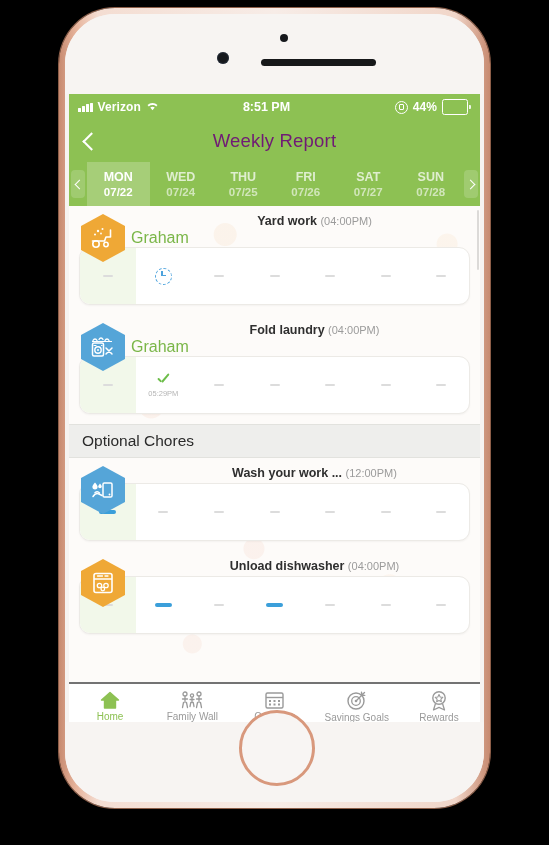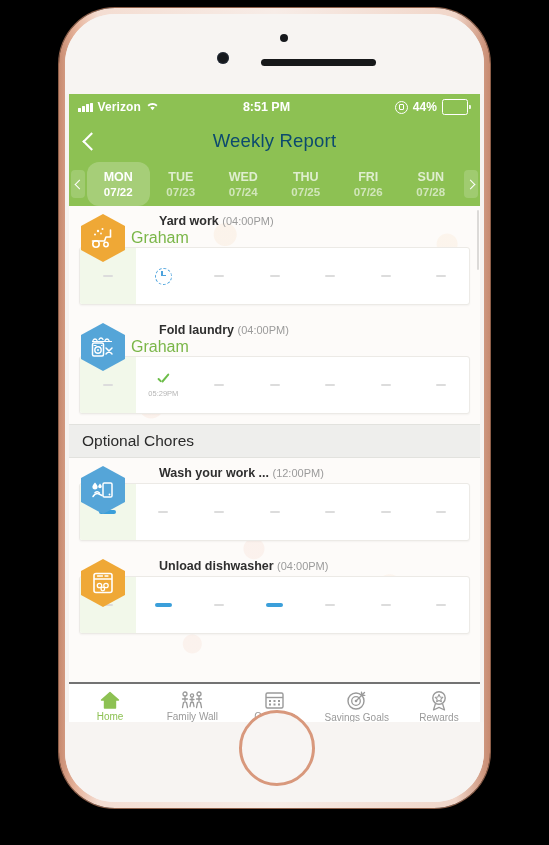--- a/index.html
+++ b/index.html
@@ -42,34 +42,34 @@
   .batt{display:flex;align-items:center;}
   .batt-body{width:22px;height:10.5px;border:1.3px solid #fff;border-radius:2.5px;padding:1.3px;}
   .batt-fill{height:100%;background:#fff;border-radius:1px;}
   .batt-tip{width:1.6px;height:4px;background:#fff;border-radius:0 1px 1px 0;margin-left:1px;opacity:.85;}
 
   
   .navbar{height:42px;background:#8dc153;display:flex;align-items:center;position:relative;}
   .backbtn{width:40px;height:42px;display:flex;align-items:center;justify-content:center;cursor:pointer;}
   .chev-back{width:11px;height:11px;border-left:2.6px solid #fff;border-bottom:2.6px solid #fff;
              transform:rotate(45deg);margin-left:4px;}
-  .nav-title{position:absolute;left:0;right:0;text-align:center;color:#0c4a6e;font-size:18.5px;
+  .nav-title{position:absolute;left:0;right:0;text-align:center;color:#701a75;font-size:18.5px;
              font-weight:500;letter-spacing:.2px;pointer-events:none;}
 
   
   .datestrip{height:44px;background:#8dc153;display:flex;align-items:stretch;position:relative;}
   .arrowbox{width:18px;display:flex;align-items:center;justify-content:center;}
   .arrowbox .ab{width:14px;height:28px;border-radius:4px;background:rgba(255,255,255,.17);
                 display:flex;align-items:center;justify-content:center;cursor:pointer;}
   .chv{width:6px;height:6px;border-top:1.7px solid #fff;border-right:1.7px solid #fff;}
   .chv.l{transform:rotate(-135deg);margin-left:2px;}
   .chv.r{transform:rotate(45deg);margin-right:2px;}
   .days{flex:1;display:flex;}
   .day{flex:1;display:flex;flex-direction:column;align-items:center;justify-content:center;
-       cursor:pointer;border-radius:12px;}
+       cursor:pointer;border-radius:0;}
   .day .dow{font-size:12.5px;font-weight:bold;color:rgba(255,255,255,.72);line-height:15px;}
   .day .dt{font-size:11.5px;font-weight:bold;color:rgba(255,255,255,.6);line-height:14px;}
   .day.sel{background:rgba(255,255,255,.22);}
   .day.sel .dow,.day.sel .dt{color:#fff;}
 
   
   .content{position:relative;height:calc(628px - 22px - 42px - 44px - 44px);overflow:hidden;background:#fdfbf9;}
   .doodle{position:absolute;inset:0;
      background-image:
        radial-gradient(circle at 12% 12%, rgba(240,170,140,.17) 0 8px, transparent 9px),
@@ -83,24 +83,24 @@
        radial-gradient(circle at 45% 72%, rgba(236,172,148,.12) 0 10px, transparent 11px),
        radial-gradient(circle at 78% 80%, rgba(244,198,158,.12) 0 12px, transparent 13px),
        radial-gradient(circle at 30% 92%, rgba(237,176,150,.12) 0 9px, transparent 10px);
      pointer-events:none;}
   .scroller{position:relative;height:100%;overflow:hidden;}
 
   .section-head{background:#eeeeec;padding:7px 13px;font-size:15.5px;color:#2b2b2b;
                 border-top:1px solid #e2e2de;border-bottom:1px solid #e2e2de;}
 
   .row{position:relative;padding:8px 10px 10px 10px;}
-  .row-title{margin-left:80px;font-size:12.5px;font-weight:bold;color:#2f2f2f;line-height:15px;}
+  .row-title{margin-left:80px;font-size:12.5px;font-weight:bold;color:#2f2f2f;line-height:15px;text-align:center;}
   .row-title .tm{font-weight:normal;color:#9b9b9b;font-size:11px;}
   .assignee{margin-left:52px;font-size:16px;color:#7ab648;line-height:15px;margin-top:1px;}
-  .card{position:relative;background:#fff;border:1px solid #eceae6;border-radius:3px;
+  .card{position:relative;background:#fff;border:1px solid #eceae6;border-radius:11px;
         height:56px;margin-top:2px;box-shadow:0 1px 2px rgba(0,0,0,.04);overflow:hidden;}
   .card .hl{position:absolute;left:0;top:0;bottom:0;width:14.28%;background:#f2f8ea;}
   .cells{position:absolute;inset:0;display:flex;align-items:center;}
   .cell{flex:1;display:flex;flex-direction:column;align-items:center;justify-content:center;
         gap:2px;position:relative;z-index:2;}
   .dash{width:10px;height:2.5px;border-radius:2px;background:#dcdcdc;}
   .dash.blue{width:17px;height:4.5px;background:#3b9fda;}
   .tick{width:15px;height:15px;position:relative;}
   .tick::before{content:"";position:absolute;left:1px;top:7px;width:5px;height:2.4px;background:#6dbd4a;
                 border-radius:2px;transform:rotate(45deg);}
@@ -183,34 +183,34 @@
           <span class="ab">
                 <span class="chv l"></span>
               </span>
         </div>
         <div class="days" id="days">
               <div class="day sel">
                 <span class="dow">MON</span>
                 <span class="dt">07/22</span>
               </div>
               <div class="day">
-                <span class="dow">TUE</span>
-                <span class="dt">07/23</span>
-              </div>
-              <div class="day">
                 <span class="dow">WED</span>
                 <span class="dt">07/24</span>
               </div>
               <div class="day">
                 <span class="dow">THU</span>
                 <span class="dt">07/25</span>
               </div>
               <div class="day">
                 <span class="dow">FRI</span>
                 <span class="dt">07/26</span>
+              </div>
+              <div class="day">
+                <span class="dow">SAT</span>
+                <span class="dt">07/27</span>
               </div>
               <div class="day">
                 <span class="dow">SUN</span>
                 <span class="dt">07/28</span>
               </div>
             </div>
         <div class="arrowbox">
           <span class="ab">
                 <span class="chv r"></span>
               </span>

